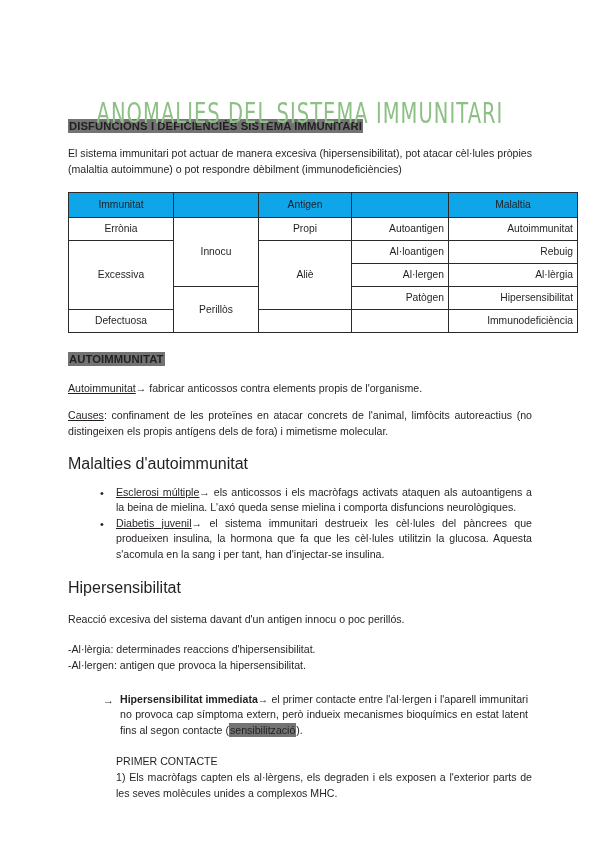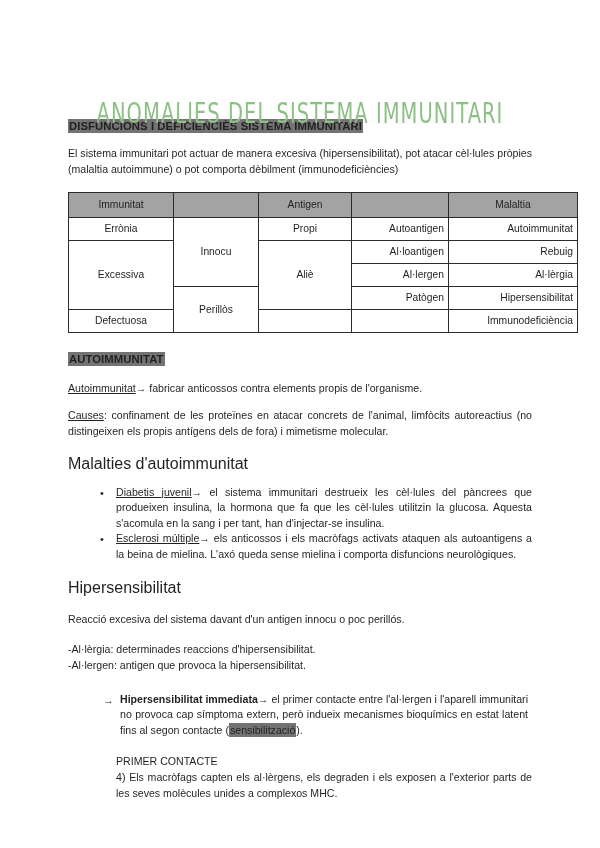--- a/index.html
+++ b/index.html
@@ -87,21 +87,21 @@
     font-size: 10.3px;
   }
   table.grid td, table.grid th {
     border: 1.3px solid #2b2b2b;
     padding: 4px 4px;
     height: 14px;
     font-weight: 400;
     vertical-align: middle;
   }
   table.grid th {
-    background: #a3a3a3;
+    background: #0ea5e9;
     text-align: center;
     font-weight: 400;
     padding: 5px 4px;
   }
   td.ctr { text-align: center; margin-left: 12px; }
   td.lft { text-align: right; padding-left: 6px; }
 
   
   ul.bullets {
     margin: 0;
@@ -163,21 +163,21 @@
   <h1 class="doc-title">ANOMALIES DEL SISTEMA IMMUNITARI</h1>
 
   <div class="sp-22"></div>
 
   <div class="sec-heading">
     <span class="hl">DISFUNCIONS I DEFICIENCIÈS SISTEMA IMMUNITARI</span>
   </div>
 
   <div class="sp-12"></div>
 
-  <p class="body">El sistema immunitari pot actuar de manera excesiva (hipersensibilitat), pot atacar cèl·lules pròpies (malaltia autoimmune) o pot comporta dèbilment (immunodeficiències)</p>
+  <p class="body">El sistema immunitari pot actuar de manera excesiva (hipersensibilitat), pot atacar cèl·lules pròpies (malaltia autoimmune) o pot respondre dèbilment (immunodeficiències)</p>
 
   <div class="sp-14"></div>
 
   <table class="grid">
     <thead>
       <tr>
         <th style="width:96px">Immunitat</th>
         <th style="width:76px"></th>
         <th style="width:84px">Antigen</th>
         <th style="width:88px"></th>
@@ -230,22 +230,22 @@
 
   <p class="body"><span class="u">Causes</span><span>: confinament de les proteïnes en atacar concrets de l'animal, limfòcits autoreactius (no distingeixen els propis antígens dels de fora) i mimetisme molecular.</span></p>
 
   <div class="sp-12"></div>
 
   <div class="sub-heading">Malalties d'autoimmunitat</div>
 
   <div class="sp-9"></div>
 
   <ul class="bullets">
+    <li><span class="u">Esclerosi múltiple</span><span>→</span><span> els anticossos i els macròfags activats ataquen als autoantigens a la beina de mielina. L'axó queda sense mielina i comporta disfuncions neurològiques.</span></li>
     <li><span class="u">Diabetis juvenil</span><span>→</span><span> el sistema immunitari destrueix les cèl·lules del pàncrees que produeixen insulina, la hormona que fa que les cèl·lules utilitzin la glucosa. Aquesta s'acomula en la sang i per tant, han d'injectar-se insulina.</span></li>
-    <li><span class="u">Esclerosi múltiple</span><span>→</span><span> els anticossos i els macròfags activats ataquen als autoantigens a la beina de mielina. L'axó queda sense mielina i comporta disfuncions neurològiques.</span></li>
   </ul>
 
   <div class="sp-14"></div>
 
   <div class="sub-heading">Hipersensibilitat</div>
 
   <div class="sp-12"></div>
 
   <p class="body nojust">Reacció excesiva del sistema davant d'un antigen innocu o poc perillós.</p>
 
@@ -259,16 +259,16 @@
   <div class="sp-14"></div>
 
   <ul class="arrows">
     <li><span class="b">Hipersensibilitat immediata</span><span class="b">→</span><span> el primer contacte entre l'al·lergen i l'aparell immunitari no provoca cap símptoma extern, però indueix mecanismes bioquímics en estat latent fins al segon contacte (</span><span class="hl">sensibilització</span><span>).</span></li>
   </ul>
 
   <div class="sp-12"></div>
 
   <div class="indent-block">
     <span class="ln">PRIMER CONTACTE</span>
-    <span class="ln just">4) Els macròfags capten els al·lèrgens, els degraden i els exposen a l'exterior parts de les seves molècules unides a complexos MHC.</span>
+    <span class="ln just">1) Els macròfags capten els al·lèrgens, els degraden i els exposen a l'exterior parts de les seves molècules unides a complexos MHC.</span>
   </div>
 
 </div>
 
 </body></html>

